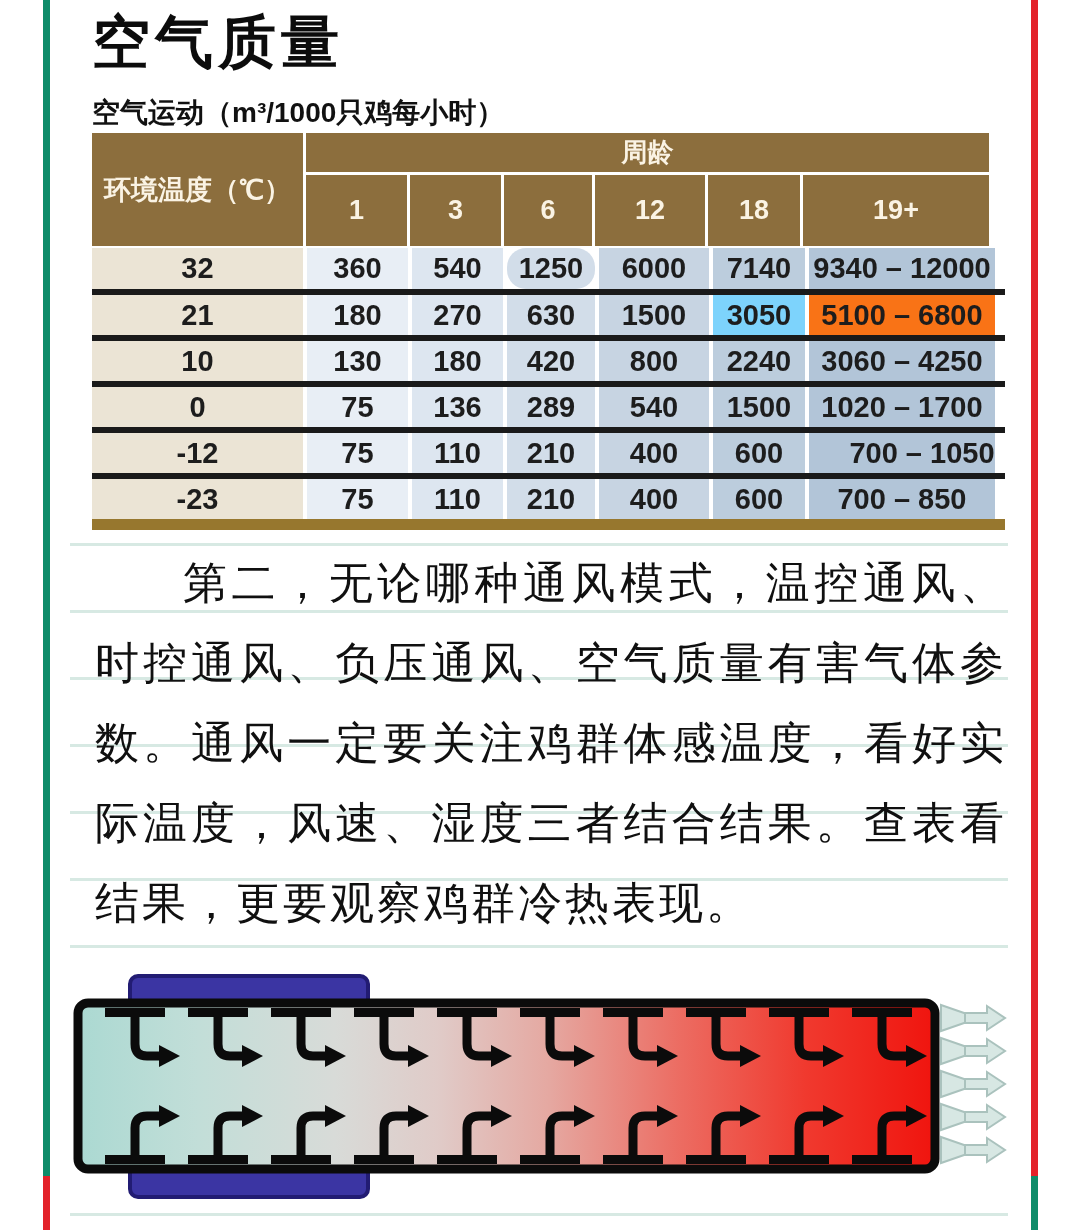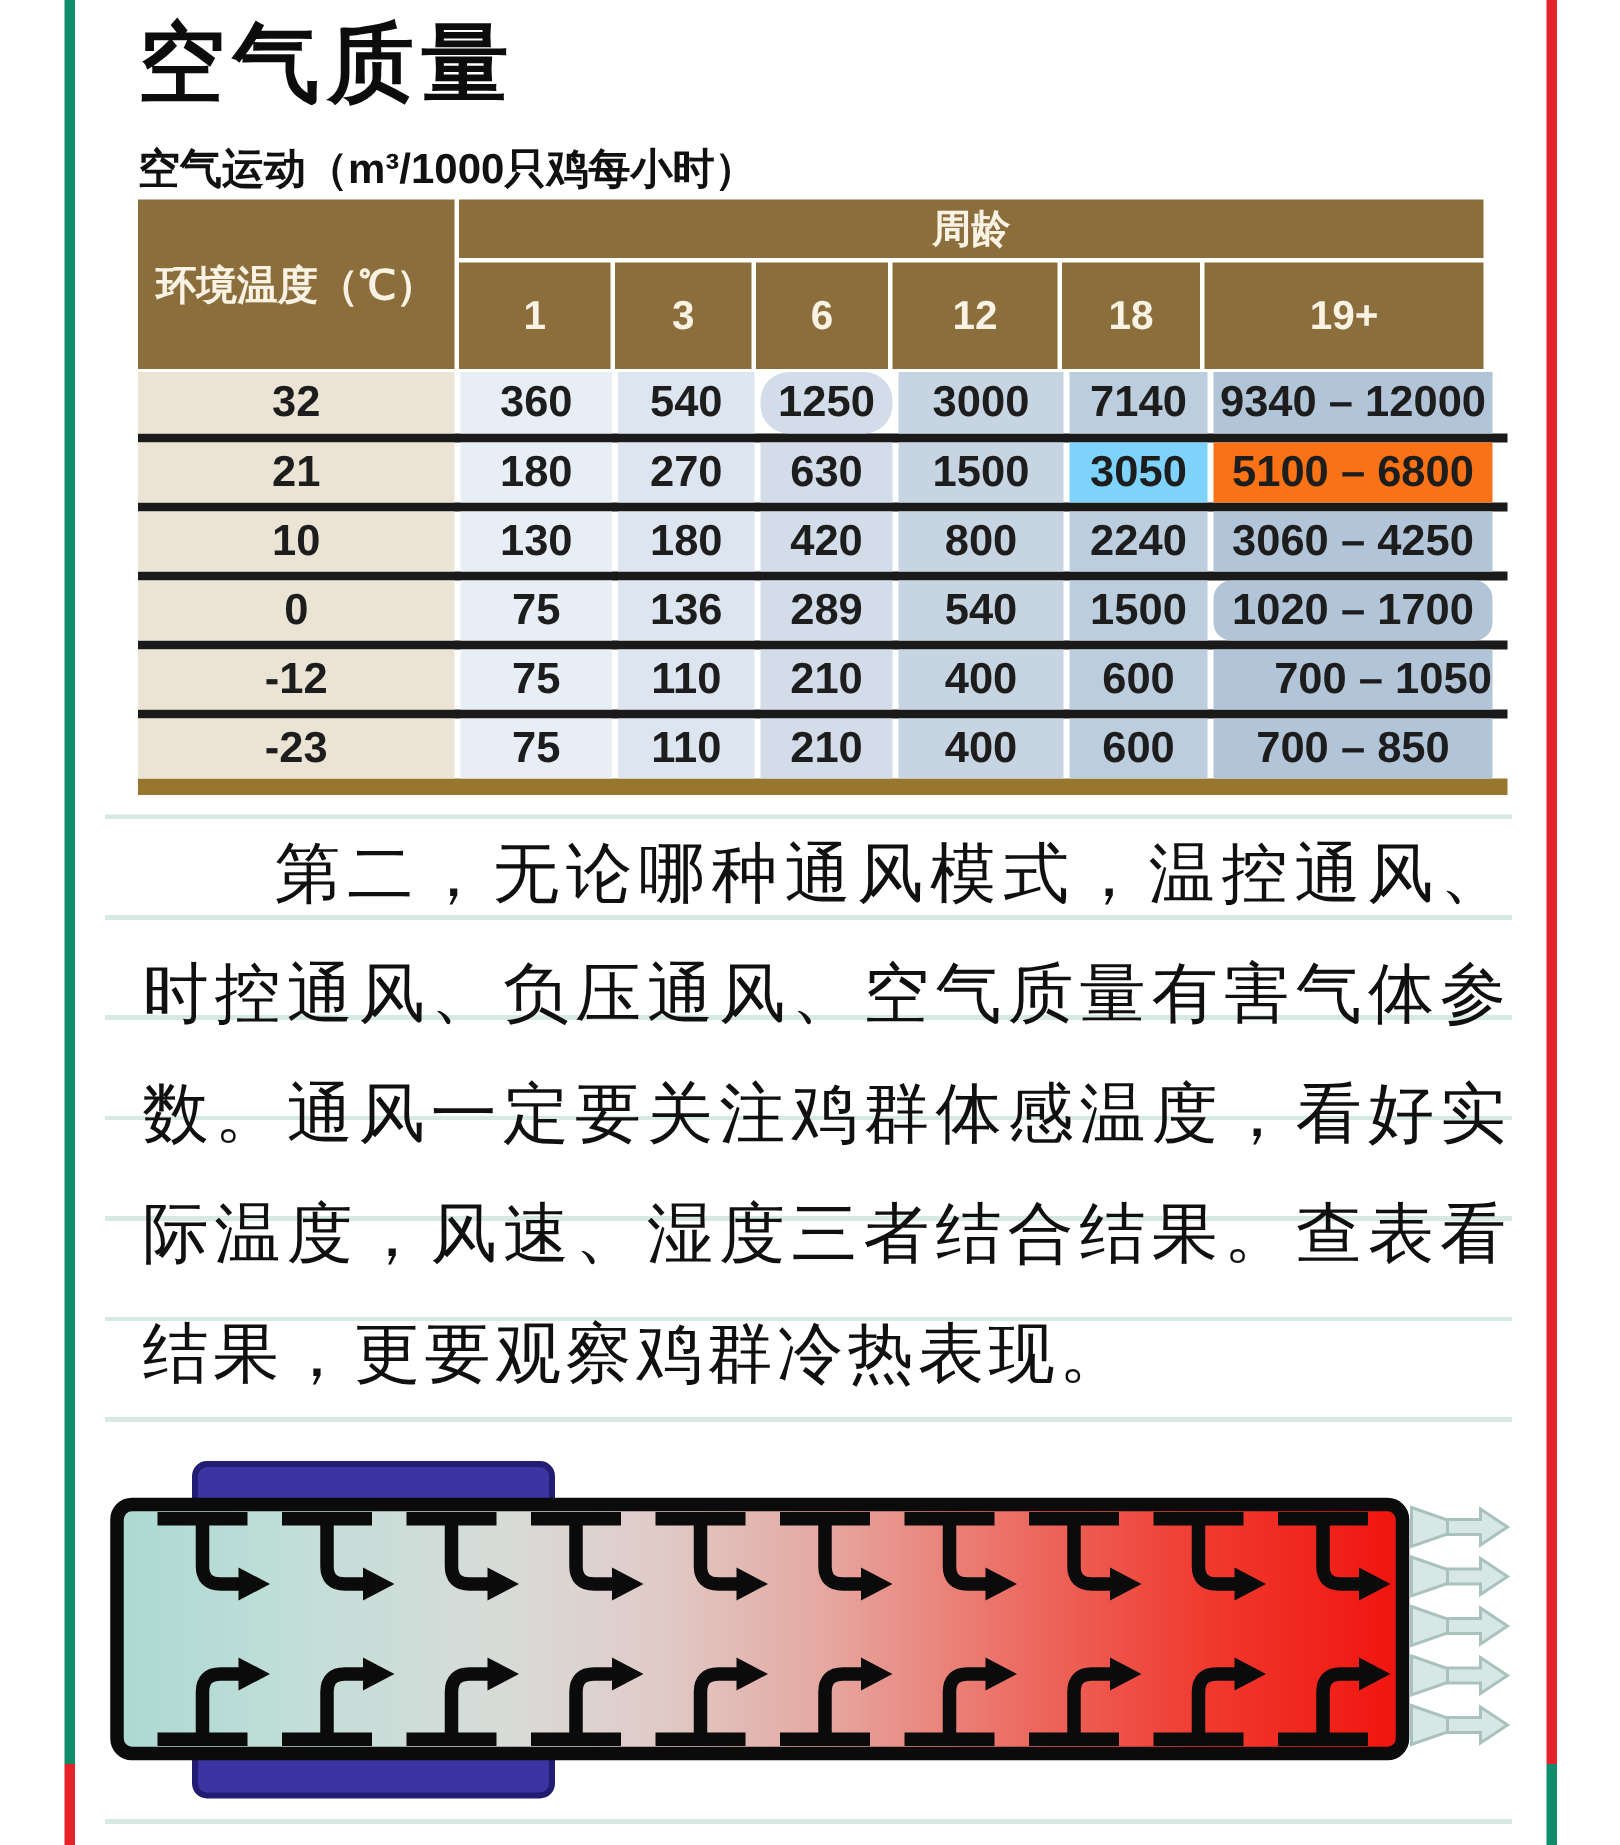--- a/index.html
+++ b/index.html
@@ -66,21 +66,21 @@
         <div class="hdr-cell agecell">12</div>
         <div class="hdr-cell agecell">18</div>
         <div class="hdr-cell agecell">19+</div>
       </div>
     <div id="table-body">
         <div class="trow first" style="border-top-color: rgb(255, 255, 255);">
           <div class="cell temp">32</div>
           <div class="cell" style="background: rgb(232, 238, 245);">360</div>
           <div class="cell" style="background: rgb(221, 230, 240);">540</div>
           <div class="cell" style="background: rgb(210, 221, 233); border-radius: 19px;">1250</div>
-          <div class="cell" style="background: rgb(199, 212, 226);">3000</div>
+          <div class="cell" style="background: rgb(199, 212, 226);">6000</div>
           <div class="cell" style="background: rgb(188, 205, 221);">7140</div>
           <div class="cell" style="background: rgb(178, 197, 216);">9340 – 12000</div>
         </div>
         <div class="trow" style="border-top-color: rgb(26, 26, 26);">
           <div class="cell temp">21</div>
           <div class="cell" style="background: rgb(232, 238, 245);">180</div>
           <div class="cell" style="background: rgb(221, 230, 240);">270</div>
           <div class="cell" style="background: rgb(210, 221, 233);">630</div>
           <div class="cell" style="background: rgb(199, 212, 226);">1500</div>
           <div class="cell" style="background: #7dd3fc;">3050</div>
@@ -95,21 +95,21 @@
           <div class="cell" style="background: rgb(188, 205, 221);">2240</div>
           <div class="cell" style="background: rgb(178, 197, 216);">3060 – 4250</div>
         </div>
         <div class="trow" style="border-top-color: rgb(26, 26, 26);">
           <div class="cell temp">0</div>
           <div class="cell" style="background: rgb(232, 238, 245);">75</div>
           <div class="cell" style="background: rgb(221, 230, 240);">136</div>
           <div class="cell" style="background: rgb(210, 221, 233);">289</div>
           <div class="cell" style="background: rgb(199, 212, 226);">540</div>
           <div class="cell" style="background: rgb(188, 205, 221);">1500</div>
-          <div class="cell" style="background: rgb(178, 197, 216); border-radius: 12px;">1020 – 1700</div>
+          <div class="cell" style="background: rgb(178, 197, 216);">1020 – 1700</div>
         </div>
         <div class="trow" style="border-top-color: rgb(26, 26, 26);">
           <div class="cell temp">-12</div>
           <div class="cell" style="background: rgb(232, 238, 245);">75</div>
           <div class="cell" style="background: rgb(221, 230, 240);">110</div>
           <div class="cell" style="background: rgb(210, 221, 233);">210</div>
           <div class="cell" style="background: rgb(199, 212, 226);">400</div>
           <div class="cell" style="background: rgb(188, 205, 221);">600</div>
           <div class="cell" style="background: rgb(178, 197, 216); padding-left: 40px;">700 – 1050</div>
         </div>

